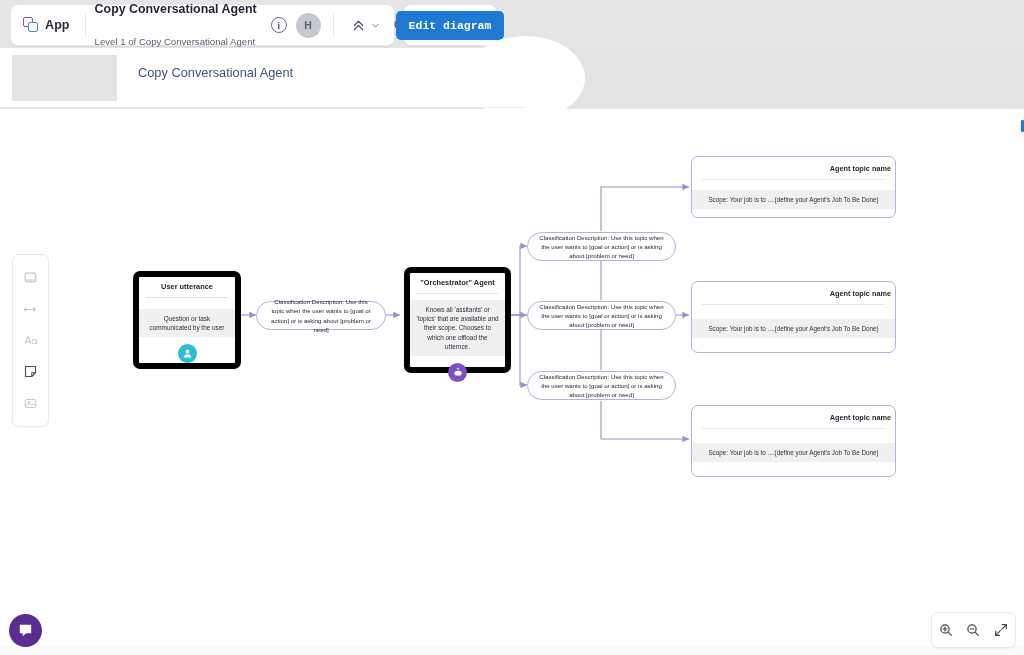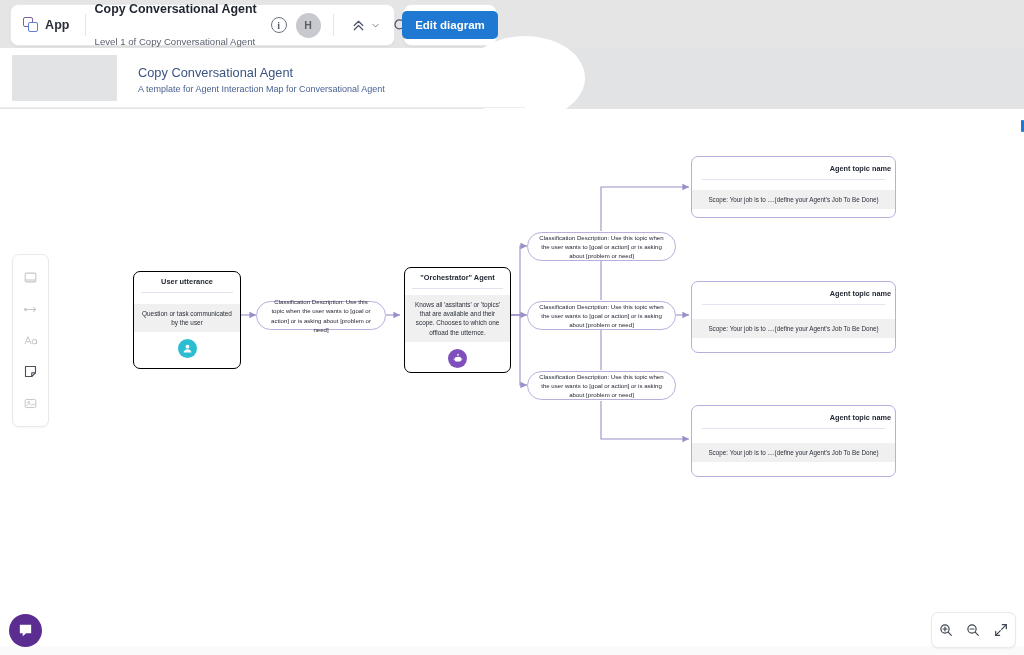--- a/index.html
+++ b/index.html
@@ -39,21 +39,21 @@
 
   .ic { display:flex; align-items:center; justify-content:center; flex:none; }
   .info-ic { width:16px; height:16px; border:1.4px solid #6b7280; border-radius:50%; color:#5b616e; font-size:10px; font-weight:bold; font-family:"Liberation Serif", serif; margin-left:8px; }
   .avatar { width:25px; height:25px; border-radius:50%; background:#c7c9ce; color:#5a5f69; font-size:10.5px; font-weight:bold; margin-left:9px; }
   .tool-ic { width:22px; height:22px; margin-left:5px; color:#4b5563; cursor:pointer; }
   .caret { width:10px; height:10px; margin-left:1px; color:#6b7280; }
 
   .editbtn {
     background:#1f78d1; color:#fff; border:none; border-radius:5px;
     font-size:11.5px; font-weight:bold; padding:8px 13px; cursor:pointer;
-    font-family:Liberation Sans, sans-serif; white-space:nowrap;
+    font-family:Liberation Mono, monospace; white-space:nowrap;
   }
 
   
   .bannerwrap { position:absolute; left:0; top:48px; width:1024px; height:60px; background:#e2e3e5; }
   .banner-white { position:absolute; left:0; top:0; width:525px; height:60px; background:#fff; }
   .banner-curve { position:absolute; left:465px; top:-12px; width:120px; height:84px; background:#fff; border-radius:50%; }
   .banner-thumb { position:absolute; left:12px; top:55px; width:105px; height:46px; background:#e2e3e5; border-radius:1px; z-index:3; }
   .banner-text { position:absolute; left:138px; top:65px; z-index:3; }
   .banner-title { font-size:12.8px; color:#3c5481; font-weight:normal; line-height:1.25; }
   .banner-sub { font-size:9px; color:#4a6292; margin-top:3px; line-height:1.3; }
@@ -67,21 +67,21 @@
   .palette {
     position:absolute; left:12px; top:145px; width:37px; height:173px;
     background:#fff; border:1px solid #e8e9ec; border-radius:7px;
     display:flex; flex-direction:column; align-items:center; justify-content:space-around;
     padding:7px 0; box-shadow:0 1px 2px rgba(16,24,40,.04); z-index:5;
   }
   .palette .pi { width:22px; height:22px; display:flex; align-items:center; justify-content:center; color:#c3c6cc; cursor:pointer; }
   .palette .pi.active { color:#4a4f59; }
 
   
-  .node { position:absolute; background:#fff; border:1px solid #000000; border-radius:7px; }
+  .node { position:absolute; background:#fff; border:6px solid #000000; border-radius:7px; }
   .node .nhead { text-align:center; font-size:7.4px; font-weight:bold; color:#232833; padding:6px 4px 5px; line-height:1.2; }
   .node .ndiv { height:1px; background:#e4e1ee; margin:0 7px; }
   .node .nband { background:#f0f0f0; text-align:center; font-size:6.4px; color:#2a2f3a; line-height:1.45; padding:5px 6px; }
   .node .nicon { display:flex; align-items:center; justify-content:center; padding:7px 0 0; }
 
   .circ-ic { width:19px; height:19px; border-radius:50%; display:flex; align-items:center; justify-content:center; }
   .circ-ic.teal { background:#2bbdd1; }
   .circ-ic.purple { background:#7f4fbd; }
 
   
@@ -171,21 +171,20 @@
     </div>
   </div>
 
   <div class="bannerwrap">
     <div class="banner-white"></div>
     <div class="banner-curve"></div>
   </div>
   <div class="banner-thumb"></div>
   <div class="banner-text">
     <div class="banner-title">Copy Conversational Agent</div>
-    <div class="banner-sub">A template for Agent Interaction Map for Conversational Agent</div>
   </div>
   <div class="banner-bottomline"></div>
 
   <div class="canvas">
 
     <svg class="edges">
       <defs>
         <marker id="ah" markerWidth="7" markerHeight="7" refX="6" refY="3" orient="auto">
           <path d="M0,0 L6,3 L0,6 z" fill="#9b8ec9"></path>
         </marker>

